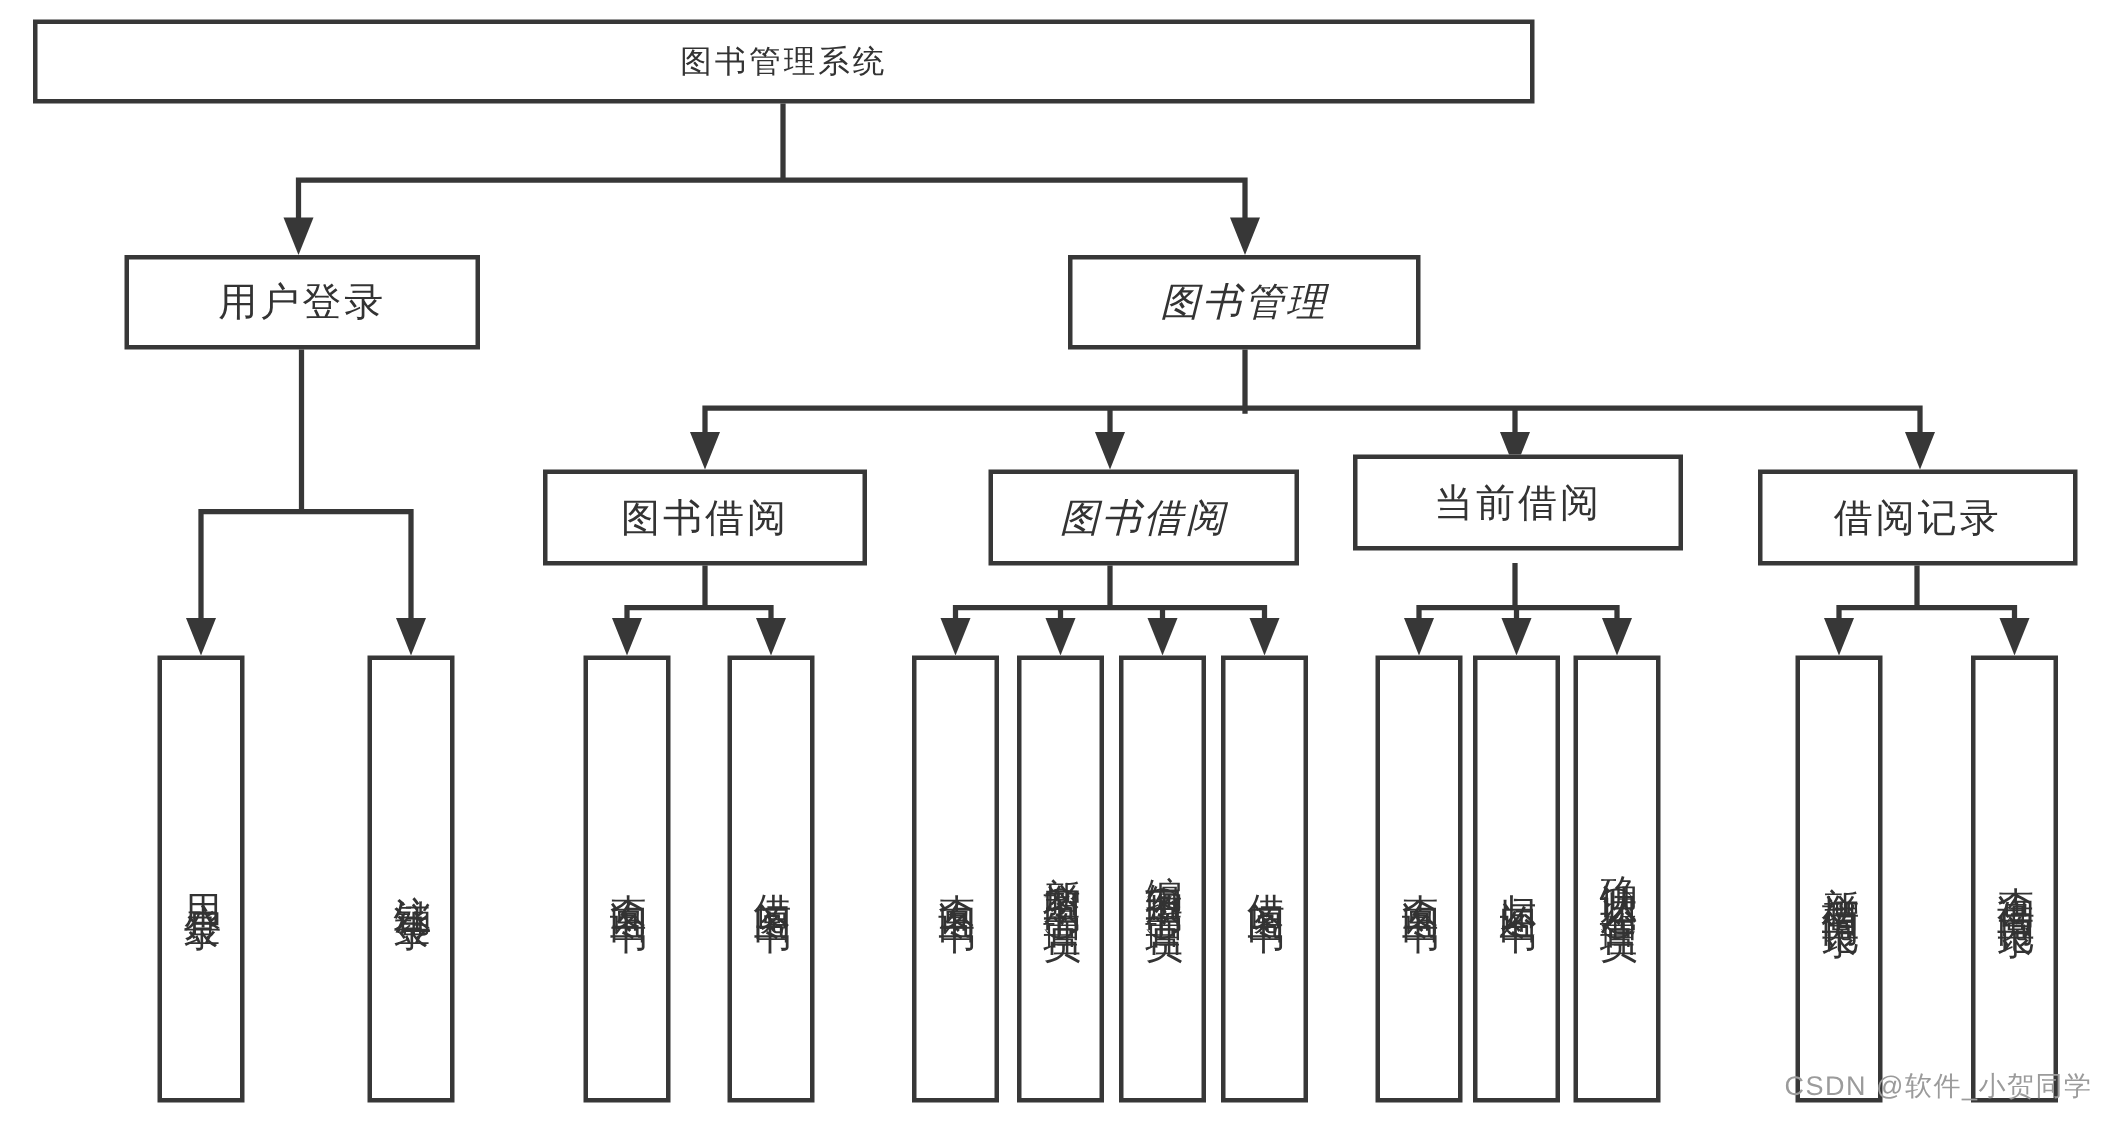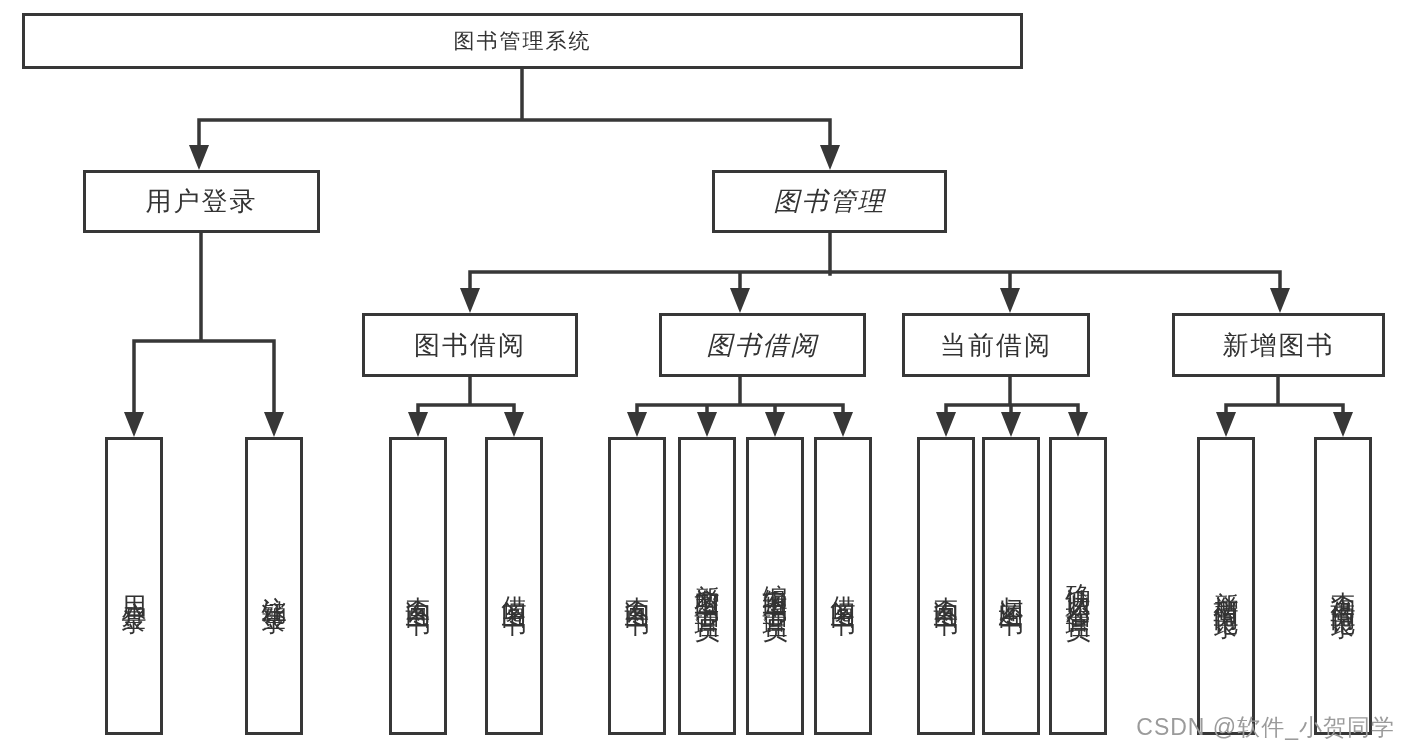--- a/index.html
+++ b/index.html
@@ -50,21 +50,21 @@
     writing-mode: vertical-lr;
     text-orientation: upright;
     font-size: 25px;
     letter-spacing: 5px;
     line-height: 1;
   }
   .watermark {
     position: absolute;
     top: 712px;
     right: 10px;
-    font-size: 23px;
+    font-size: 18px;
     color: var(--watermark);
     letter-spacing: 1px;
     z-index: 10;
     white-space: nowrap;
   }
 </style>
 </head>
 <body>
 
 <div class="canvas">
@@ -105,22 +105,22 @@
     <polygon points="1333,412 1353,412 1343,437"></polygon>
   </svg>
 
   <div class="node root-node" style="left:22px; top:13px; width:1001px; height:56px;">图书管理系统</div>
 
   <div class="node h-node" style="left:83px; top:170px; width:237px; height:63px;">用户登录</div>
   <div class="node h-node" style="left:712px; top:170px; width:235px; height:63px;font-style:italic;">图书管理</div>
 
   <div class="node h-node" style="left:362px; top:313px; width:216px; height:64px;">图书借阅</div>
   <div class="node h-node" style="left:659px; top:313px; width:207px; height:64px;font-style:italic;">图书借阅</div>
-  <div class="node h-node" style="left:902px; top:313px; width:188px; height:64px;">当前借阅</div>
-  <div class="node h-node" style="left:1172px; top:313px; width:213px; height:64px;">新增图书</div>
+  <div class="node h-node" style="left:902px; top:303px; width:220px; height:64px;">当前借阅</div>
+  <div class="node h-node" style="left:1172px; top:313px; width:213px; height:64px;">借阅记录</div>
 
   <div class="node v-node" style="left:105px; top:437px; width:58px; height:298px;">用户登录</div>
   <div class="node v-node" style="left:245px; top:437px; width:58px; height:298px;">注销登录</div>
 
   <div class="node v-node" style="left:389px; top:437px; width:58px; height:298px;">查询图书</div>
   <div class="node v-node" style="left:485px; top:437px; width:58px; height:298px;">借阅图书</div>
 
   <div class="node v-node" style="left:608px; top:437px; width:58px; height:298px;">查询图书</div>
   <div class="node v-node" style="left:678px; top:437px; width:58px; height:298px;">新增图书（管理员）</div>
   <div class="node v-node" style="left:746px; top:437px; width:58px; height:298px;">编辑图书（管理员）</div>

